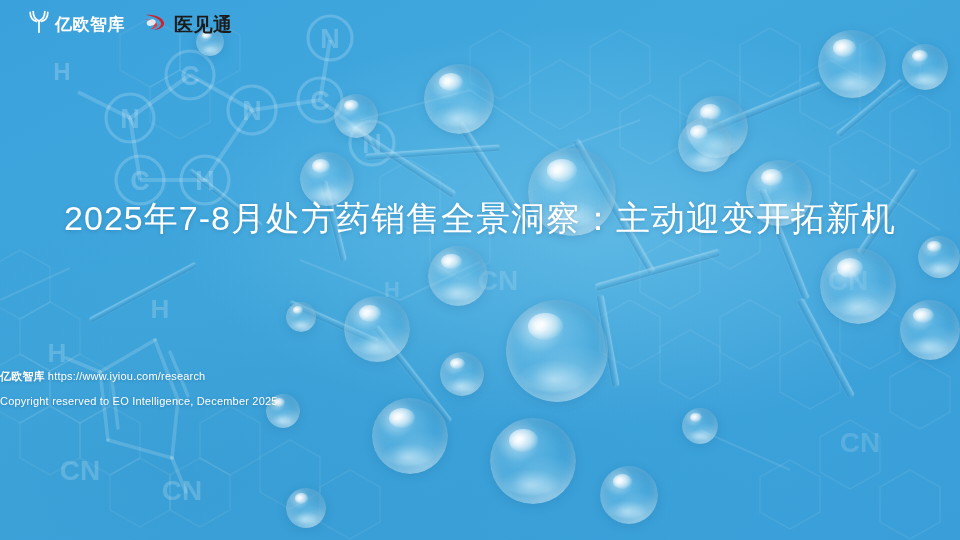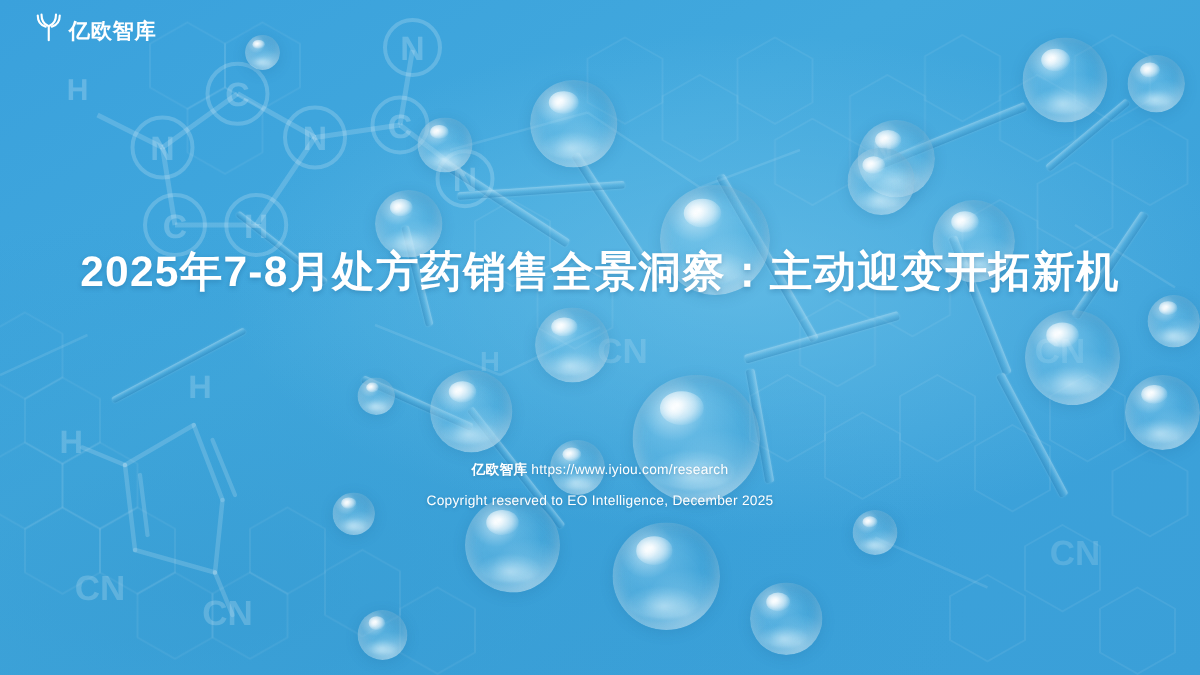--- a/index.html
+++ b/index.html
@@ -98,34 +98,34 @@
   }
 
   
   .title {
     position:absolute;
     left:0; right:0;
     top:198px;
     text-align:center;
     color:#ffffff;
     font-size:34px;
-    font-weight:700;
+    font-weight:400;
     letter-spacing:1px;
     line-height:1.2;
     white-space:nowrap;
     text-shadow:0 1px 4px rgba(20,80,125,0.30);
     z-index:7;
   }
 
   
   .footer {
     position:absolute;
     left:0; right:0;
     top:368px;
-    text-align:center;
+    text-align:left;
     z-index:7;
   }
   .footer-line1 {
     color:#ffffff;
     font-size:11px;
     line-height:16px;
     letter-spacing:0.2px;
     text-shadow:0 1px 3px rgba(20,80,125,0.35);
   }
   .footer-brand { font-weight:bold; margin-right:3px; }
@@ -320,20 +320,30 @@
             <path d="M5.2 1.6 C5.2 6.4, 7.4 9.4, 10.4 10.6"></path>
             <path d="M19.8 2.4 C19.8 7.6, 17.0 10.4, 13.4 11.4"></path>
             <path d="M16.8 1.6 C16.8 6.4, 14.6 9.4, 11.6 10.6"></path>
             <path d="M11 11.2 L11 22.2"></path>
           </g>
         </svg>
       </span>
       <span class="logo-text-eo">亿欧智库</span>
     </div>
 
+    <div class="logo-group">
+      <span class="logo-mark-yjt">
+        <svg width="26" height="24" viewBox="0 0 26 24" xmlns="http://www.w3.org/2000/svg">
+          <path d="M3 5 C12 4, 20 8, 21 13 C21.6 16.4, 17 19.6, 11 20 C16 18.2, 18.6 15.6, 18 13 C17.2 9.2, 10.6 6.2, 3 5 Z" fill="#d32027"></path>
+          <path d="M1.5 9.2 C8 9.4, 13.6 11.6, 14.2 14.4 C14.6 16.6, 11.4 18.6, 7 19.4 C10.2 17.8, 11.6 16.2, 11.2 14.6 C10.6 12.2, 6.6 10.3, 1.5 9.2 Z" fill="#e8393c"></path>
+          <ellipse cx="8.2" cy="12.6" rx="4.6" ry="3.1" fill="#ffffff" opacity="0.82" transform="rotate(-18 8.2 12.6)"></ellipse>
+        </svg>
+      </span>
+      <span class="logo-text-yjt">医见通</span>
+    </div>
 
   </div>
 
   <h1 class="title">2025年7-8月处方药销售全景洞察：主动迎变开拓新机</h1>
 
   <div class="footer">
     <div class="footer-line1">
       <span class="footer-brand">亿欧智库</span><span>https://www.iyiou.com/research</span>
     </div>
     <div class="footer-line2">Copyright reserved to EO Intelligence, December 2025</div>

